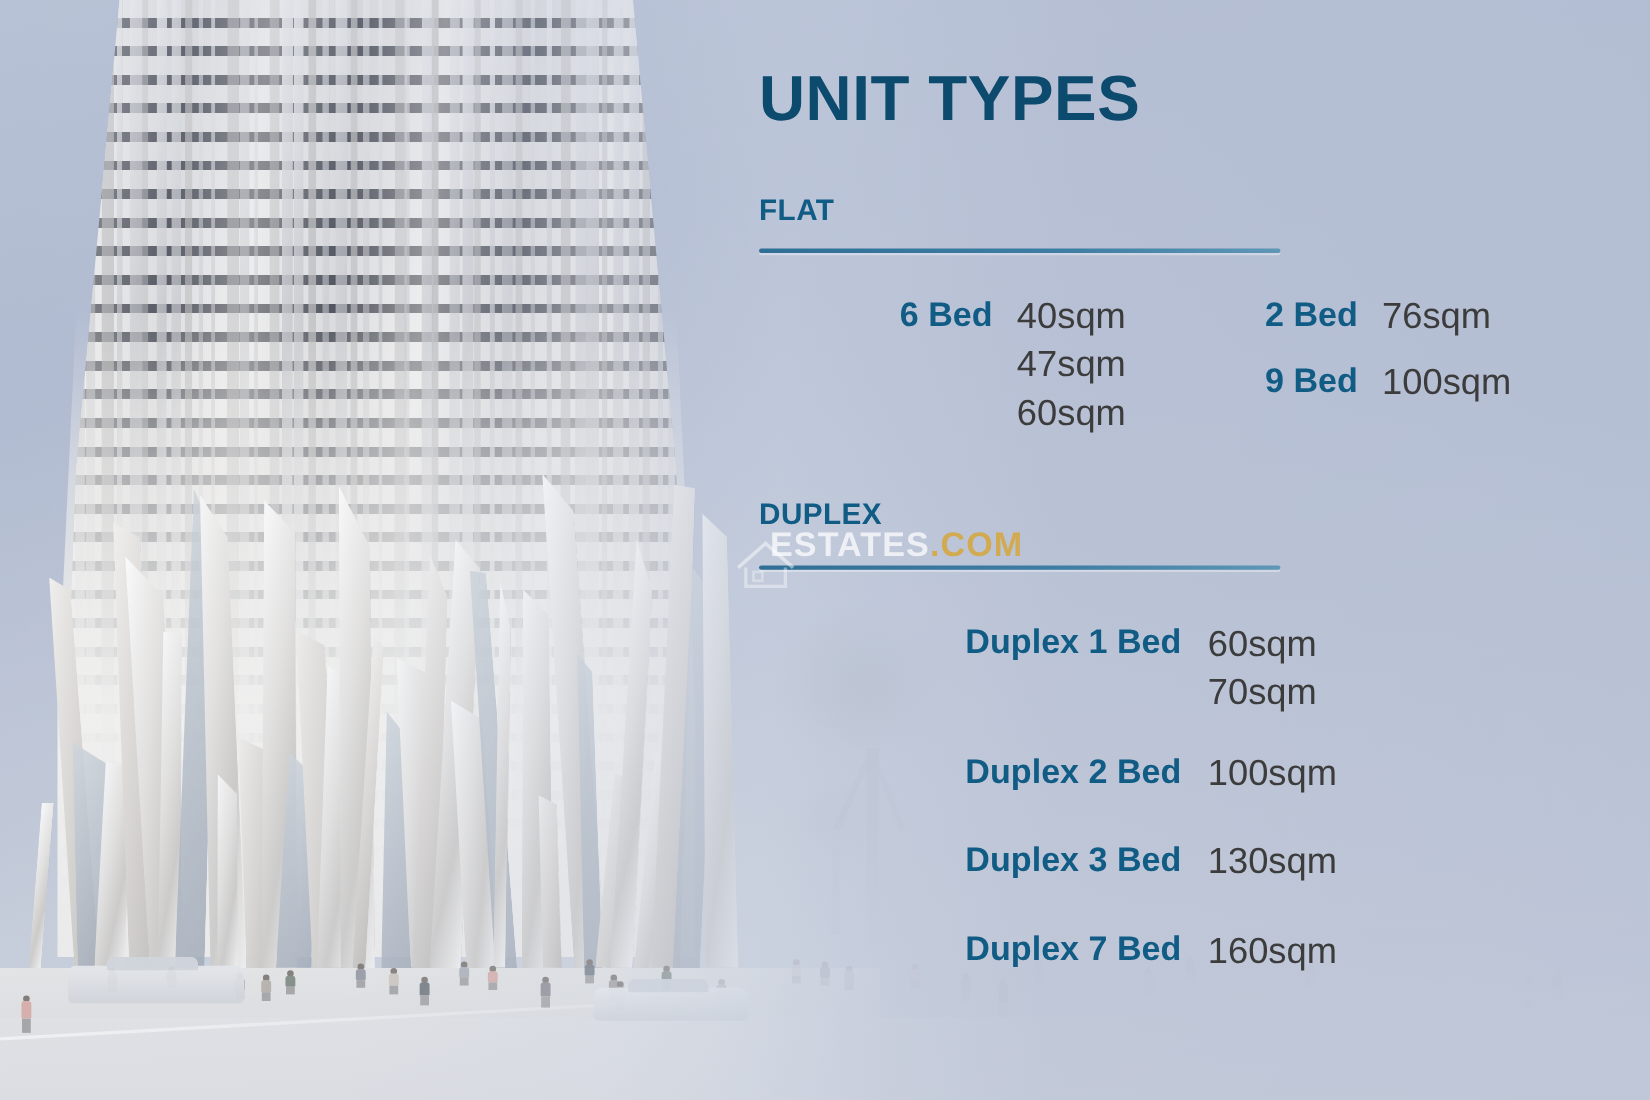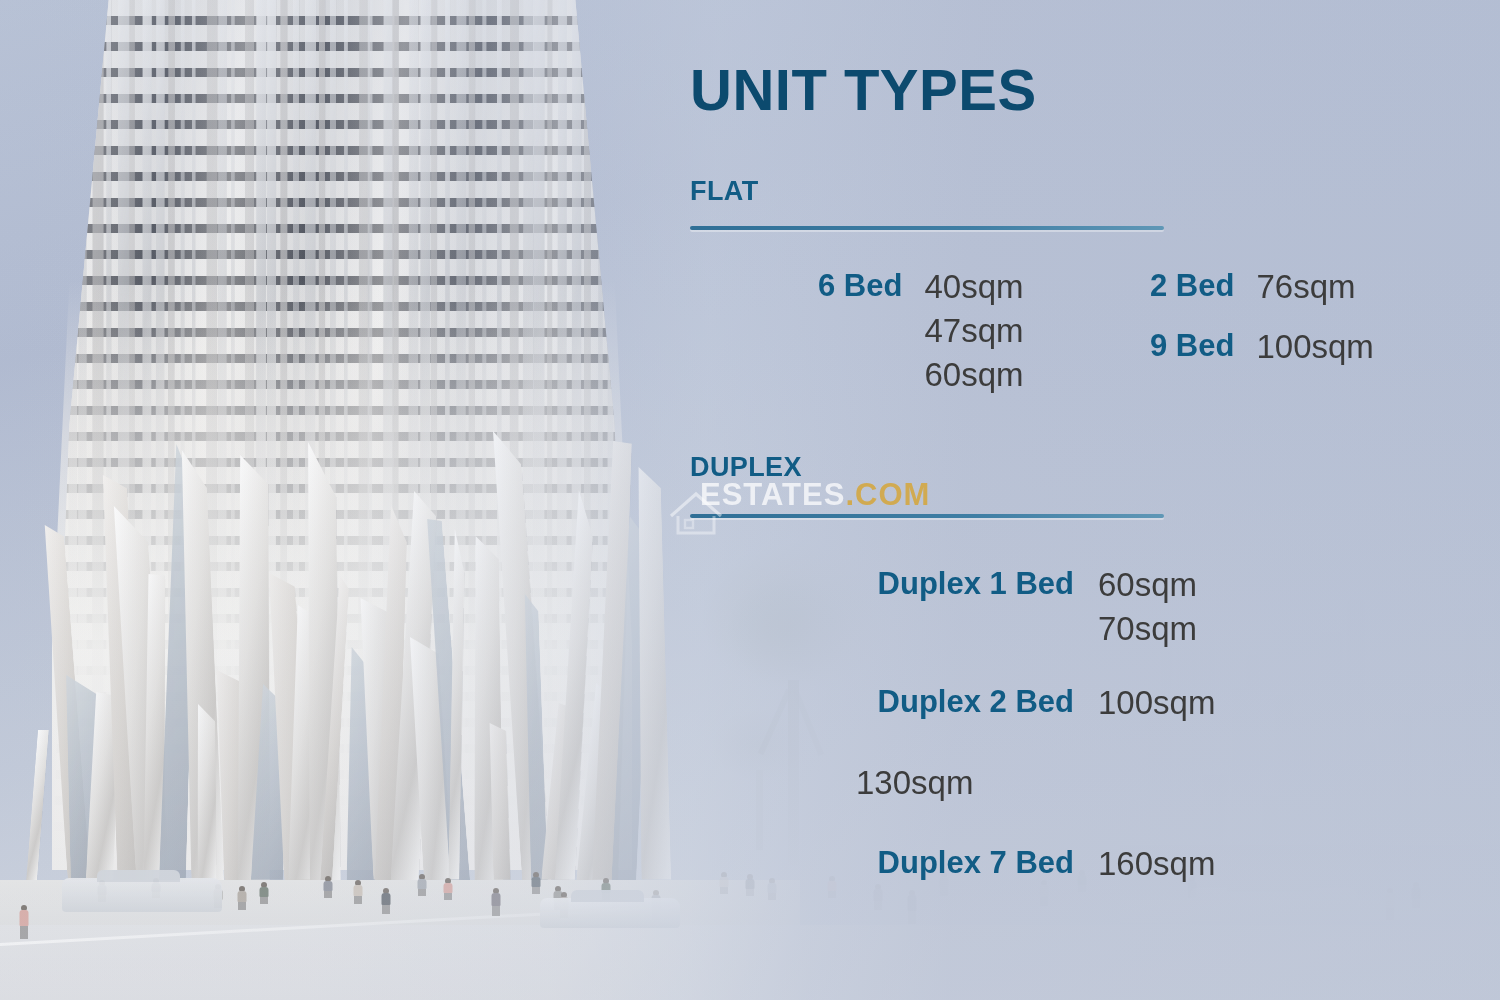--- a/index.html
+++ b/index.html
@@ -572,20 +572,21 @@
         <div class="dup-val">70sqm</div>
       </div>
     </div>
 
     <div class="dup-row" style="left:166px; top:118px;">
       <div class="dup-lbl">Duplex 2 Bed</div>
       <div class="dup-val">100sqm</div>
     </div>
 
     <div class="dup-row" style="left:166px; top:198px;">
+      <div class="dup-lbl">Duplex 3 Bed</div>
       <div class="dup-val">130sqm</div>
     </div>
 
     <div class="dup-row" style="left:166px; top:279px;">
       <div class="dup-lbl">Duplex 7 Bed</div>
       <div class="dup-val">160sqm</div>
     </div>
 
   </div>
 </div>

